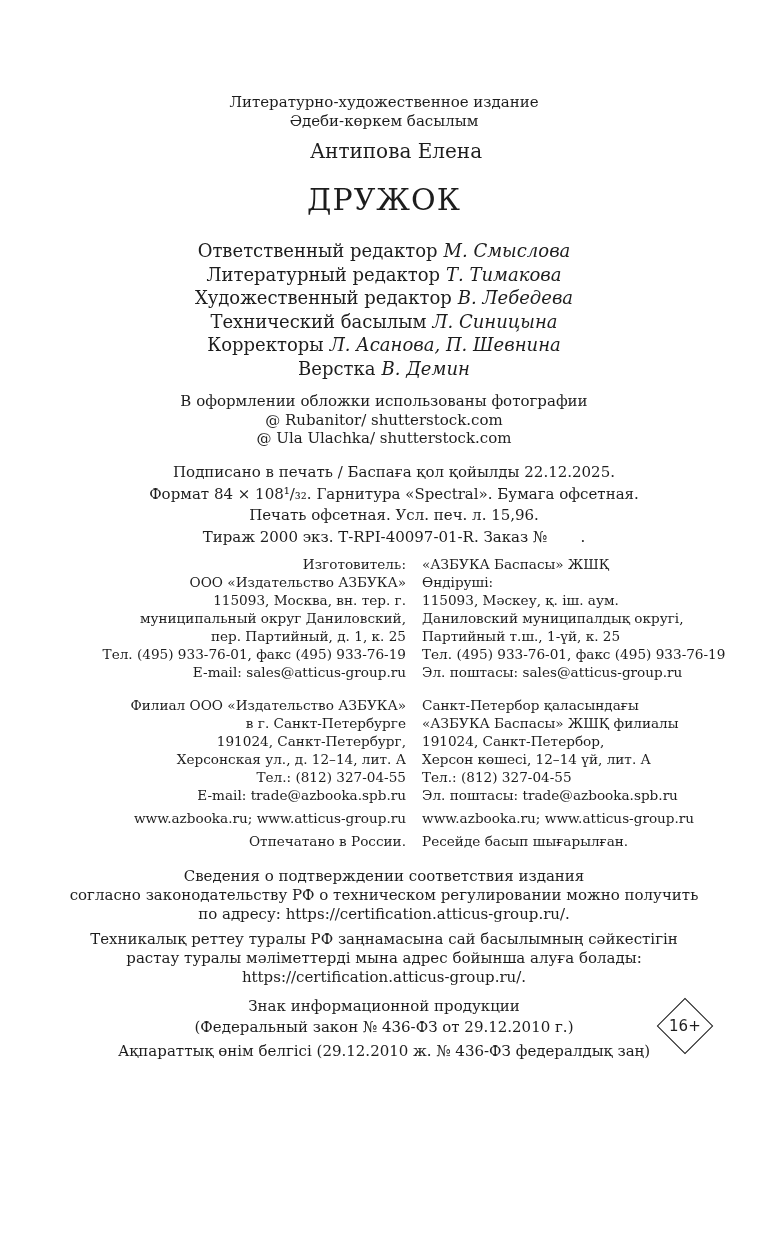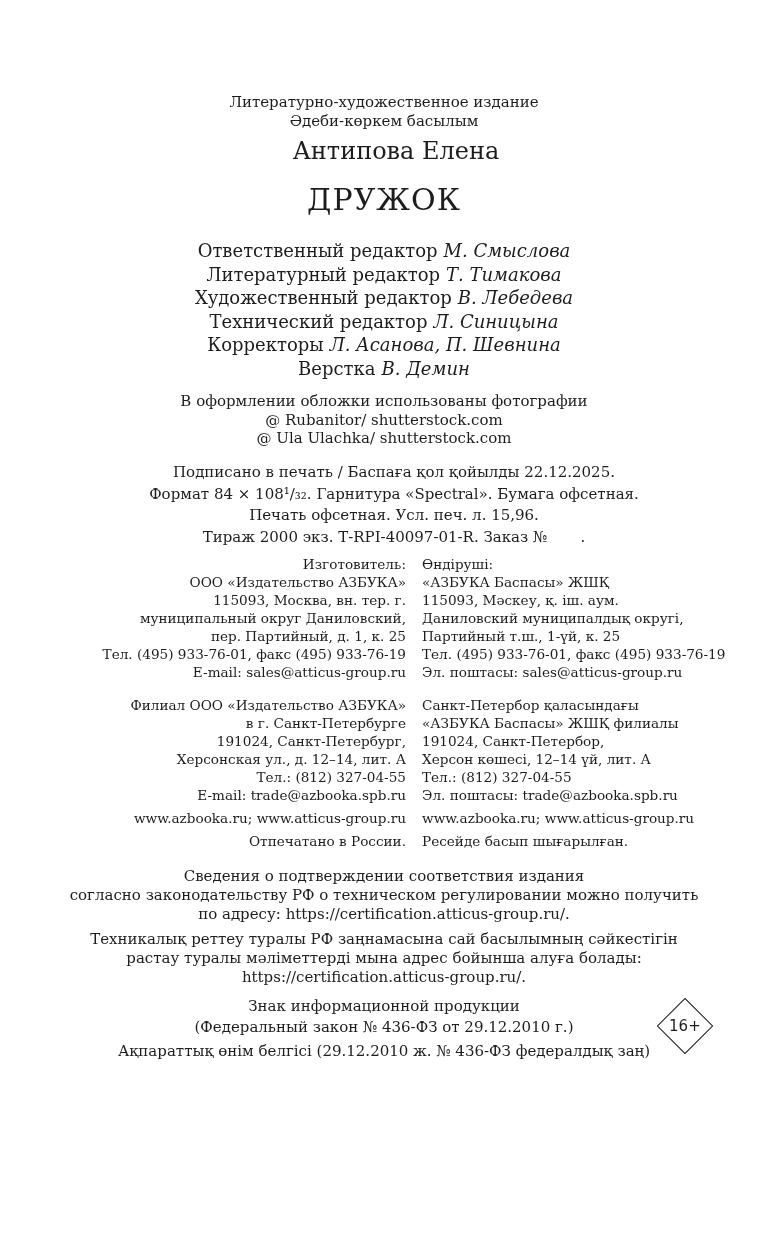--- a/index.html
+++ b/index.html
@@ -6,21 +6,21 @@
   body {
     width: 768px; height: 1240px;
     background: #ffffff;
     color: #1d1d1d;
     font-family: "DejaVu Serif", serif;
   }
   .page { position: relative; width: 768px; height: 1076px; overflow: hidden; }
   .sec { position: absolute; left: 0; right: 0; text-align: center; }
 
   .edition-type { top: 93px; font-size: 15px; line-height: 18.5px; }
-  .author { top: 139px; font-size: 24px; line-height: 24px; padding-left: 24px; }
+  .author { top: 139px; font-size: 20px; line-height: 24px; padding-left: 24px; }
   .book-title { top: 182px; font-size: 30px; line-height: 36px; letter-spacing: 1px; }
 
   .editors { top: 239px; font-size: 18px; line-height: 23.5px; }
   .editors .i { font-style: italic; margin-left: 6px; text-align: center; }
 
   .cover-credits { top: 392px; font-size: 15px; line-height: 18.5px; }
   .print-info { top: 462px; font-size: 15px; line-height: 21.5px; margin-left: 20px; }
 
   .cols { position: absolute; left: 0; right: 0; display: flex; font-size: 13.6px; line-height: 18px; }
   .col-left { width: 406px; text-align: right; }
@@ -60,21 +60,21 @@
   </div>
 
   <div class="sec author">Антипова Елена</div>
 
   <div class="sec book-title">ДРУЖОК</div>
 
   <div class="sec editors">
     <div><span>Ответственный редактор</span><span class="i">М. Смыслова</span></div>
     <div><span>Литературный редактор</span><span class="i">Т. Тимакова</span></div>
     <div><span>Художественный редактор</span><span class="i">В. Лебедева</span></div>
-    <div><span>Технический редактор</span><span class="i">Л. Синицына</span></div>
+    <div><span>Технический басылым</span><span class="i">Л. Синицына</span></div>
     <div><span>Корректоры</span><span class="i">Л. Асанова, П. Шевнина</span></div>
     <div><span>Верстка</span><span class="i">В. Демин</span></div>
   </div>
 
   <div class="sec cover-credits">
     <div>В оформлении обложки использованы фотографии</div>
     <div>@ Rubanitor/ shutterstock.com</div>
     <div>@ Ula Ulachka/ shutterstock.com</div>
   </div>
 
@@ -89,22 +89,22 @@
     <div class="col-left">
       <div>Изготовитель:</div>
       <div>ООО «Издательство АЗБУКА»</div>
       <div>115093, Москва, вн. тер. г.</div>
       <div>муниципальный округ Даниловский,</div>
       <div>пер. Партийный, д. 1, к. 25</div>
       <div>Тел. (495) 933-76-01, факс (495) 933-76-19</div>
       <div>E-mail: sales@atticus-group.ru</div>
     </div>
     <div class="col-right">
+      <div>«АЗБУКА Баспасы» ЖШҚ</div>
       <div>Өндіруші:</div>
-      <div>«АЗБУКА Баспасы» ЖШҚ</div>
       <div>115093, Мәскеу, қ. іш. аум.</div>
       <div>Даниловский муниципалдық округі,</div>
       <div>Партийный т.ш., 1-үй, к. 25</div>
       <div>Тел. (495) 933-76-01, факс (495) 933-76-19</div>
       <div>Эл. поштасы: sales@atticus-group.ru</div>
     </div>
   </div>
 
   <div class="cols branch">
     <div class="col-left">

